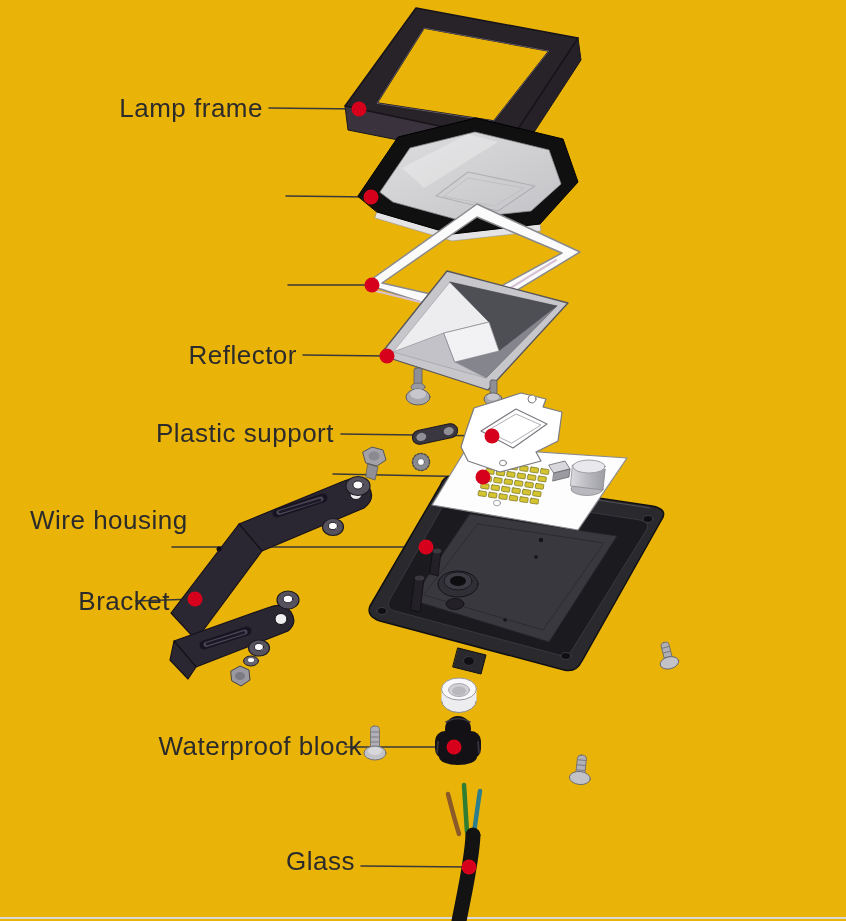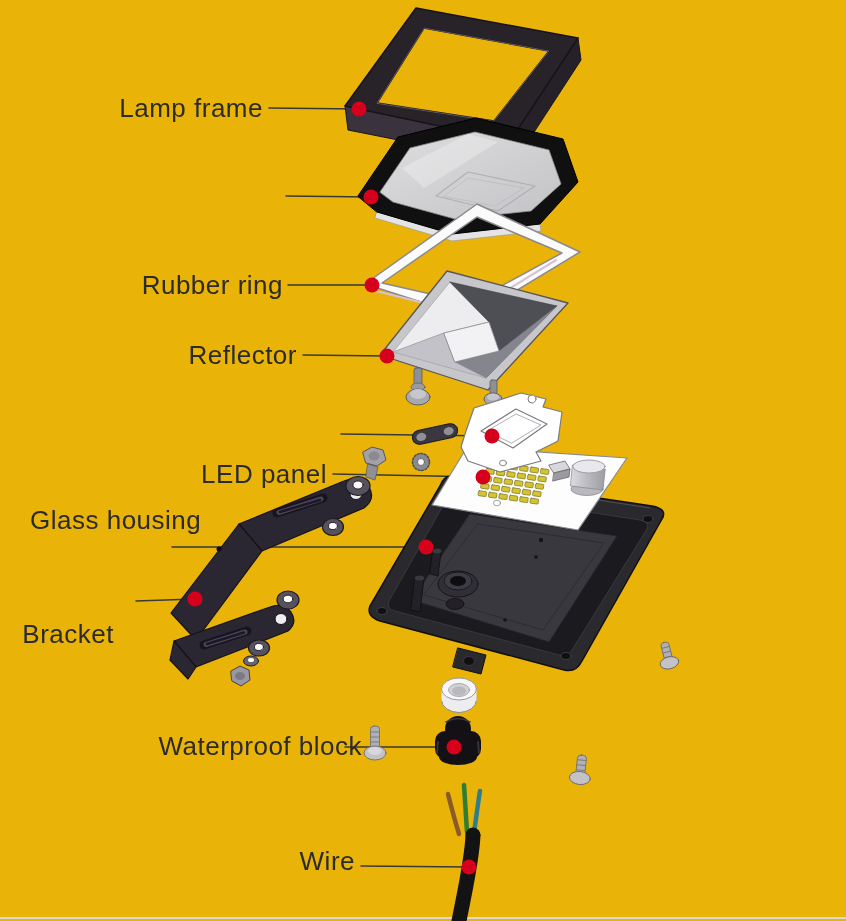--- a/index.html
+++ b/index.html
@@ -274,20 +274,19 @@
     <circle class="callout-dot" cx="492" cy="436" r="7.5" fill="#d6001c"></circle>
     <circle class="callout-dot" cx="483" cy="477" r="7.5" fill="#d6001c"></circle>
     <circle class="callout-dot" cx="426" cy="547" r="7.5" fill="#d6001c"></circle>
     <circle class="callout-dot" cx="195" cy="599" r="7.5" fill="#d6001c"></circle>
     <circle class="callout-dot" cx="454" cy="747" r="7.5" fill="#d6001c"></circle>
     <circle class="callout-dot" cx="469" cy="867" r="7.5" fill="#d6001c"></circle>
   </g>
 </svg>
 
   <div class="callout-label" style="right: 583px; top: 92px; color: rgb(43, 43, 43);">Lamp frame</div>
-  <div class="callout-label" style="right: 563px; top: 269px; color: rgb(43, 43, 43);">Rubber ring</div>
   <div class="callout-label" style="right: 549px; top: 339px; color: rgb(43, 43, 43);">Reflector</div>
-  <div class="callout-label" style="right: 519px; top: 458px; color: rgb(43, 43, 43);">LED panel</div>
-  <div class="callout-label" style="left: 30px; top: 504px; color: rgb(43, 43, 43);">Glass housing</div>
-  <div class="callout-label" style="right: 732px; top: 585px; color: rgb(43, 43, 43); margin-top: 33px;">Bracket</div>
+  <div class="callout-label" style="right: 512px; top: 417px; color: rgb(43, 43, 43);">Plastic support</div>
+  <div class="callout-label" style="left: 30px; top: 504px; color: rgb(43, 43, 43);">Wire housing</div>
+  <div class="callout-label" style="right: 676px; top: 585px; color: rgb(43, 43, 43);">Bracket</div>
   <div class="callout-label" style="right: 484px; top: 730px; color: rgb(43, 43, 43);">Waterproof block</div>
-  <div class="callout-label" style="right: 491px; top: 845px; color: rgb(43, 43, 43);">Wire</div>
+  <div class="callout-label" style="right: 491px; top: 845px; color: rgb(43, 43, 43);">Glass</div>
 </div>
 
 </body></html>

